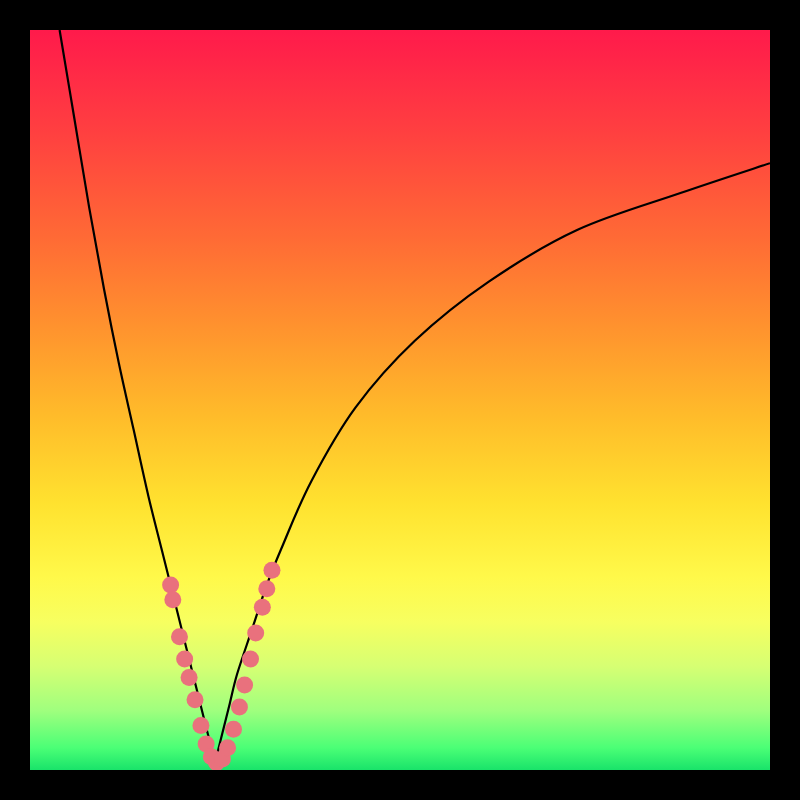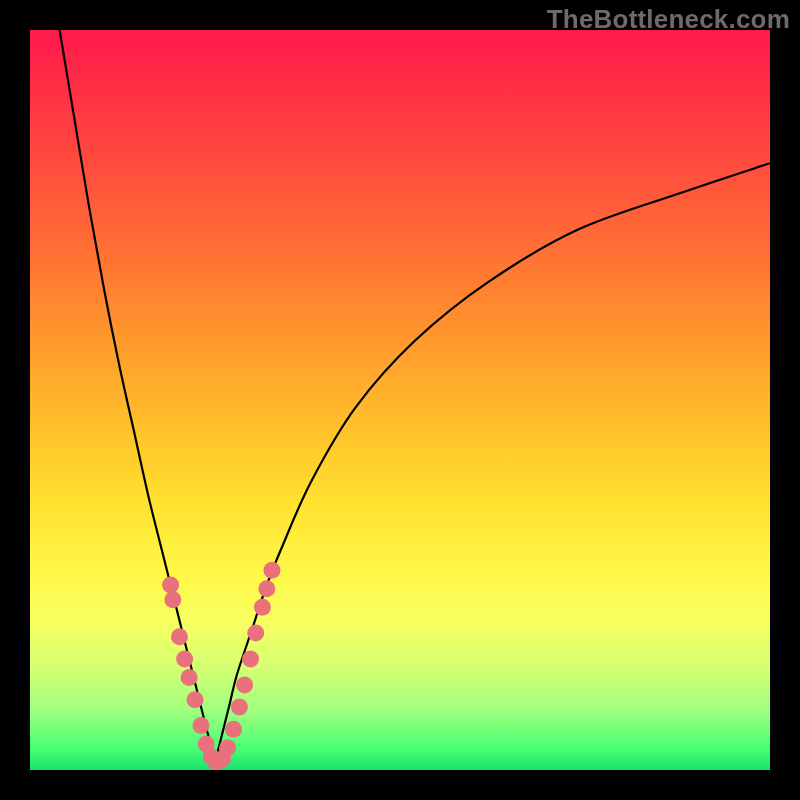--- a/index.html
+++ b/index.html
@@ -92,14 +92,13 @@
           <circle class="marker" cx="209.42000000000002" cy="677.1" r="8.5"></circle>
           <circle class="marker" cx="214.6" cy="654.9" r="8.5"></circle>
           <circle class="marker" cx="220.51999999999998" cy="629" r="8.5"></circle>
           <circle class="marker" cx="225.7" cy="603.1" r="8.5"></circle>
           <circle class="marker" cx="232.36" cy="577.2" r="8.5"></circle>
           <circle class="marker" cx="236.8" cy="558.7" r="8.5"></circle>
           <circle class="marker" cx="241.98000000000002" cy="540.2" r="8.5"></circle>
         </g>
     </svg>
   </div>
-  <div class="watermark">TheBottleneck.com</div>
 </div>
 
 </body></html>

